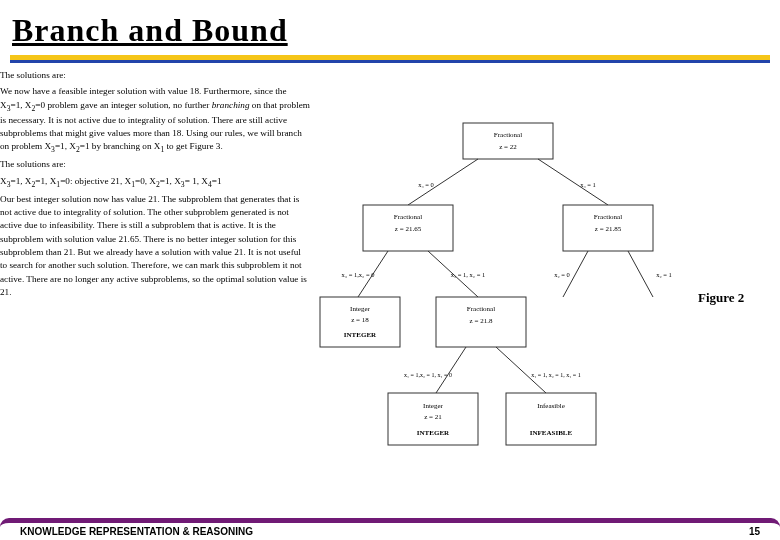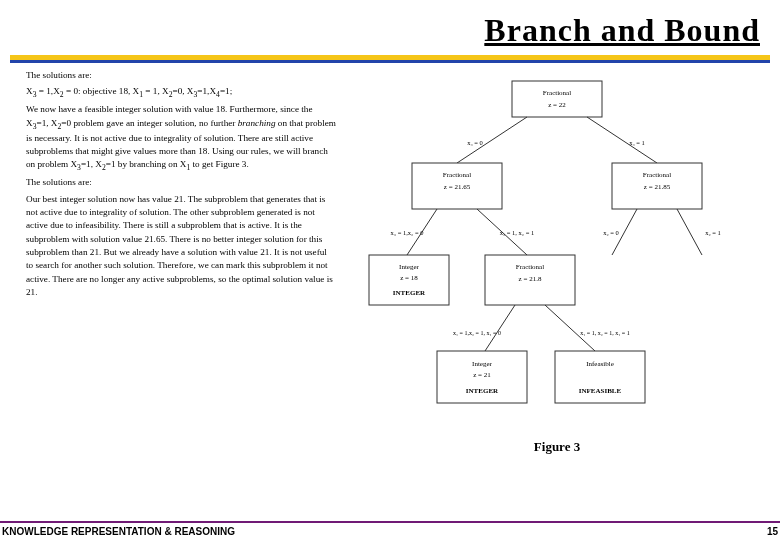--- a/index.html
+++ b/index.html
@@ -14,22 +14,22 @@
 
     .page {
       width: 780px;
       height: 540px;
       display: flex;
       flex-direction: column;
       background: #fff;
     }
 
     .title-area {
-      text-align: right;
-      padding: 12px 20px 6px;
+      text-align: left;
+      padding: 12px 12px 6px;
     }
 
     .title-area h1 {
       font-size: 32px;
       font-weight: bold;
       text-decoration: underline;
       color: #000;
       letter-spacing: 1px;
     }
 
@@ -41,41 +41,40 @@
 
     .blue-bar {
       height: 3px;
       background: #2244aa;
       margin: 0 10px;
     }
 
     .content-area {
       display: flex;
       flex: 1;
-      padding: 6px 10px 2px 26px;
+      padding: 6px 10px 2px 0;
       gap: 8px;
       overflow: hidden;
     }
 
     .text-column {
       width: 310px;
       font-size: 9.2px;
       line-height: 1.45;
       color: #000;
       flex-shrink: 0;
     }
 
     .text-column p {
       margin-bottom: 3px;
     }
 
     .diagram-column {
       flex: 1;
       display: flex;
-      flex-direction: column;
       align-items: center;
       justify-content: flex-start;
       padding-top: 4px;
     }
 
     .tree-svg {
       width: 380px;
       height: 360px;
     }
 
@@ -84,26 +83,27 @@
       font-weight: bold;
       margin-top: 6px;
       text-align: center;
       color: #000;
     }
 
     .footer {
       display: flex;
       justify-content: space-between;
       align-items: center;
-      border-top: 2px solid #701a75;
-      padding: 3px 2px;
+      border-top: 5px solid #701a75;
+      padding: 3px 20px;
       font-size: 10px;
       font-family: Arial, sans-serif;
       font-weight: bold;
       color: #000;
+      border-radius: 9px;
     }
 
     .node-box {
       fill: white;
       stroke: #333;
       stroke-width: 1;
     }
 
     .node-text {
       font-family: 'Times New Roman', serif;
@@ -123,23 +123,23 @@
 <div class="page">
   <div class="title-area">
     <h1>Branch and Bound</h1>
   </div>
   <div class="yellow-bar"></div>
   <div class="blue-bar"></div>
 
   <div class="content-area">
     <div class="text-column">
       <p>The solutions are:</p>
-      <p>X<sub>3</sub> = 1,X<sub>2</sub> = 0: objective 18, X<sub>1</sub> = 1, X<sub>2</sub>=0, X<sub>3</sub>=1,X<sub>4</sub>=1;</p>
       <p>We now have a feasible integer solution with value 18. Furthermore, since the X<sub>3</sub>=1, X<sub>2</sub>=0 problem gave an integer solution, no further <span style="font-style:italic">branching</span> on that problem is necessary. It is not active due to integrality of solution. There are still active subproblems that might give values more than 18. Using our rules, we will branch on problem X<sub>3</sub>=1, X<sub>2</sub>=1 by branching on X<sub>1</sub> to get Figure 3.</p>
       <p>The solutions are:</p>
+      <p>X<sub>3</sub>=1, X<sub>2</sub>=1, X<sub>1</sub>=0: objective 21, X<sub>1</sub>=0, X<sub>2</sub>=1, X<sub>3</sub>= 1, X<sub>4</sub>=1</p>
       <p>Our best integer solution now has value 21. The subproblem that generates that is not active due to integrality of solution. The other subproblem generated is not active due to infeasibility. There is still a subproblem that is active. It is the subproblem with solution value 21.65. There is no better integer solution for this subproblem than 21. But we already have a solution with value 21. It is not useful to search for another such solution. Therefore, we can mark this subproblem it not active. There are no longer any active subproblems, so the optimal solution value is 21.</p>
     </div>
 
     <div class="diagram-column">
       <svg class="tree-svg" viewBox="0 0 380 360">
 
         <rect x="145" y="8" width="90" height="36" class="node-box"></rect>
         <text x="190" y="22" text-anchor="middle" class="node-text">Fractional</text>
         <text x="190" y="34" text-anchor="middle" class="node-text">z = 22</text>
 
@@ -187,21 +187,21 @@
         <rect x="70" y="278" width="90" height="52" class="node-box"></rect>
         <text x="115" y="293" text-anchor="middle" class="node-text">Integer</text>
         <text x="115" y="304" text-anchor="middle" class="node-text">z = 21</text>
         <text x="115" y="320" text-anchor="middle" class="node-text" font-weight="bold">INTEGER</text>
 
         <rect x="188" y="278" width="90" height="52" class="node-box"></rect>
         <text x="233" y="293" text-anchor="middle" class="node-text">Infeasible</text>
         <text x="233" y="320" text-anchor="middle" class="node-text" font-weight="bold">INFEASIBLE</text>
       </svg>
 
-      <div class="figure-label">Figure 3</div>
+      <div class="figure-label">Figure 2</div>
     </div>
   </div>
 
   <div class="footer">
     <span>KNOWLEDGE REPRESENTATION &amp; REASONING</span>
     <span>15</span>
   </div>
 </div>
 
 </body></html>

